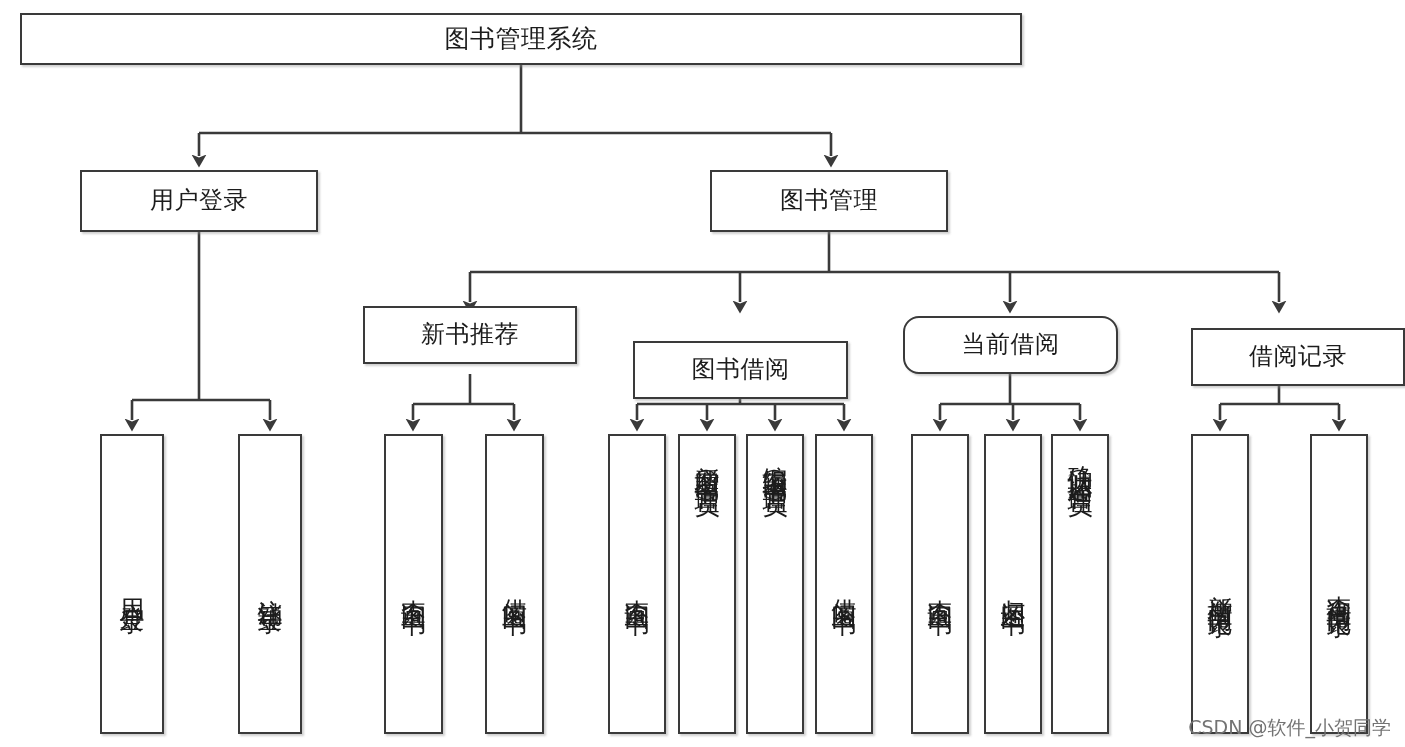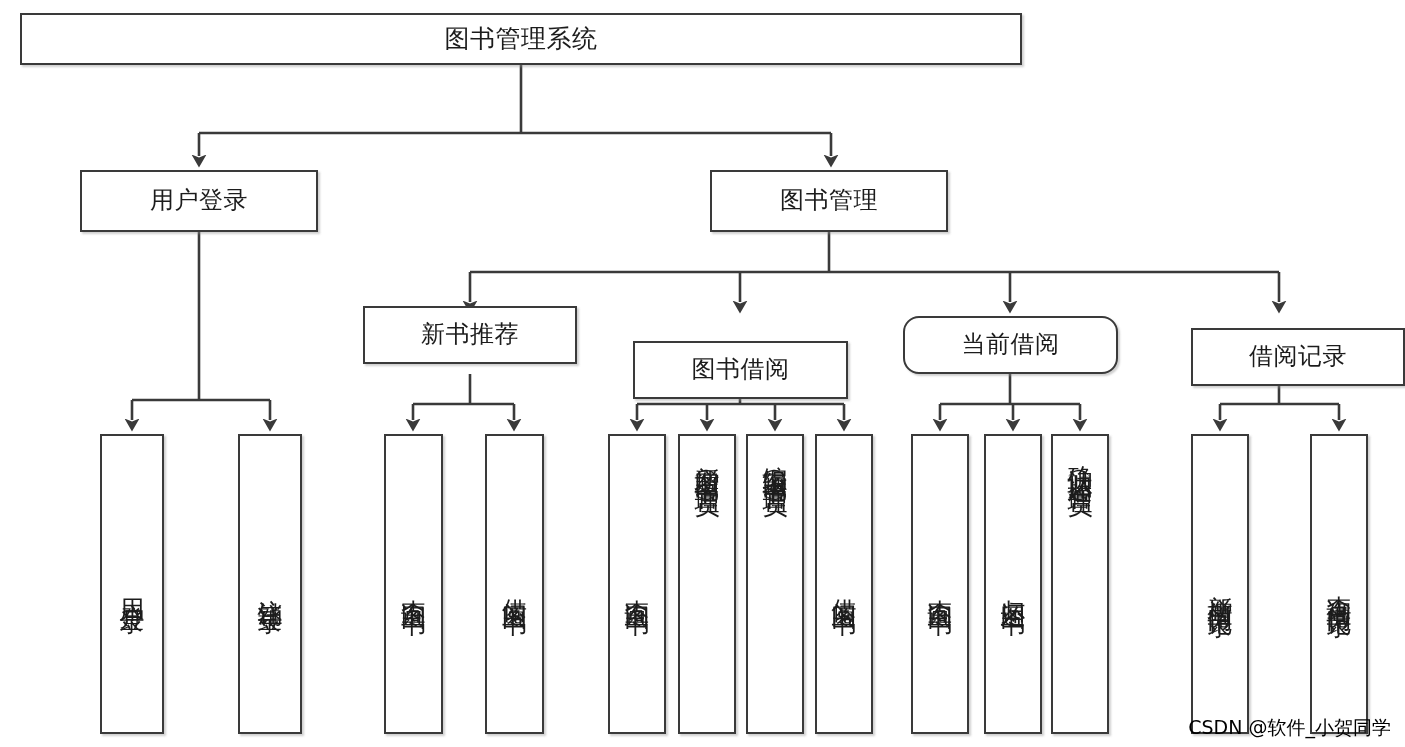--- a/index.html
+++ b/index.html
@@ -55,21 +55,21 @@
     line-height: 1;
     margin-top: 4px;
   }
   .node.leaf.mid { align-items: center; }
   .node.leaf.mid .label { margin-top: 0; }
   .watermark {
     position: absolute;
     right: 14px;
     bottom: 6px;
     font-size: 19px;
-    color: #000000;
+    color: #737373;
     white-space: nowrap;
     z-index: 5;
     font-family: "DejaVu Sans", "Liberation Sans", sans-serif;
   }
 </style>
 </head>
 <body>
 
 <div id="canvas">
 

